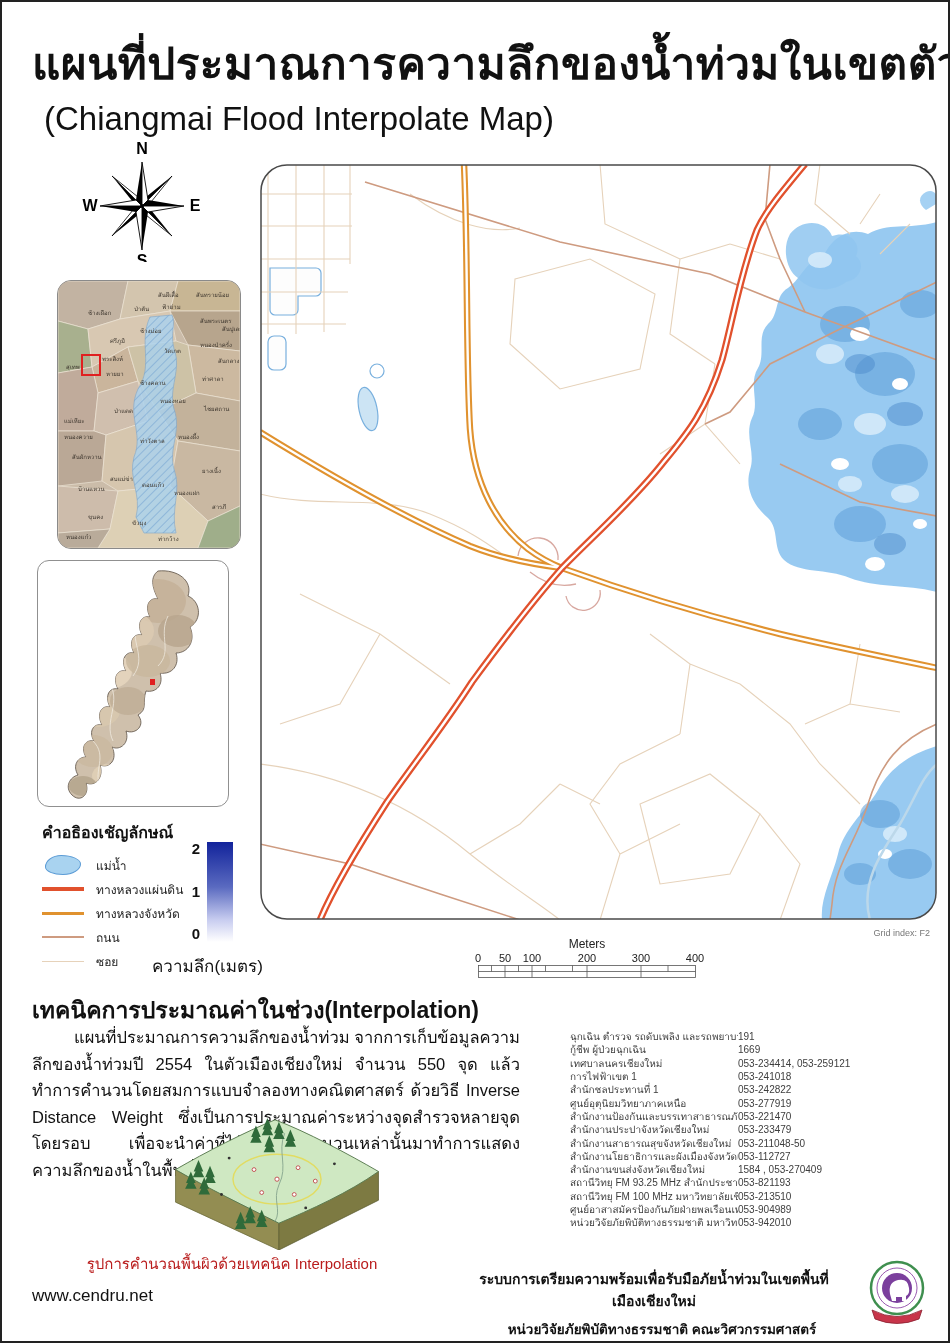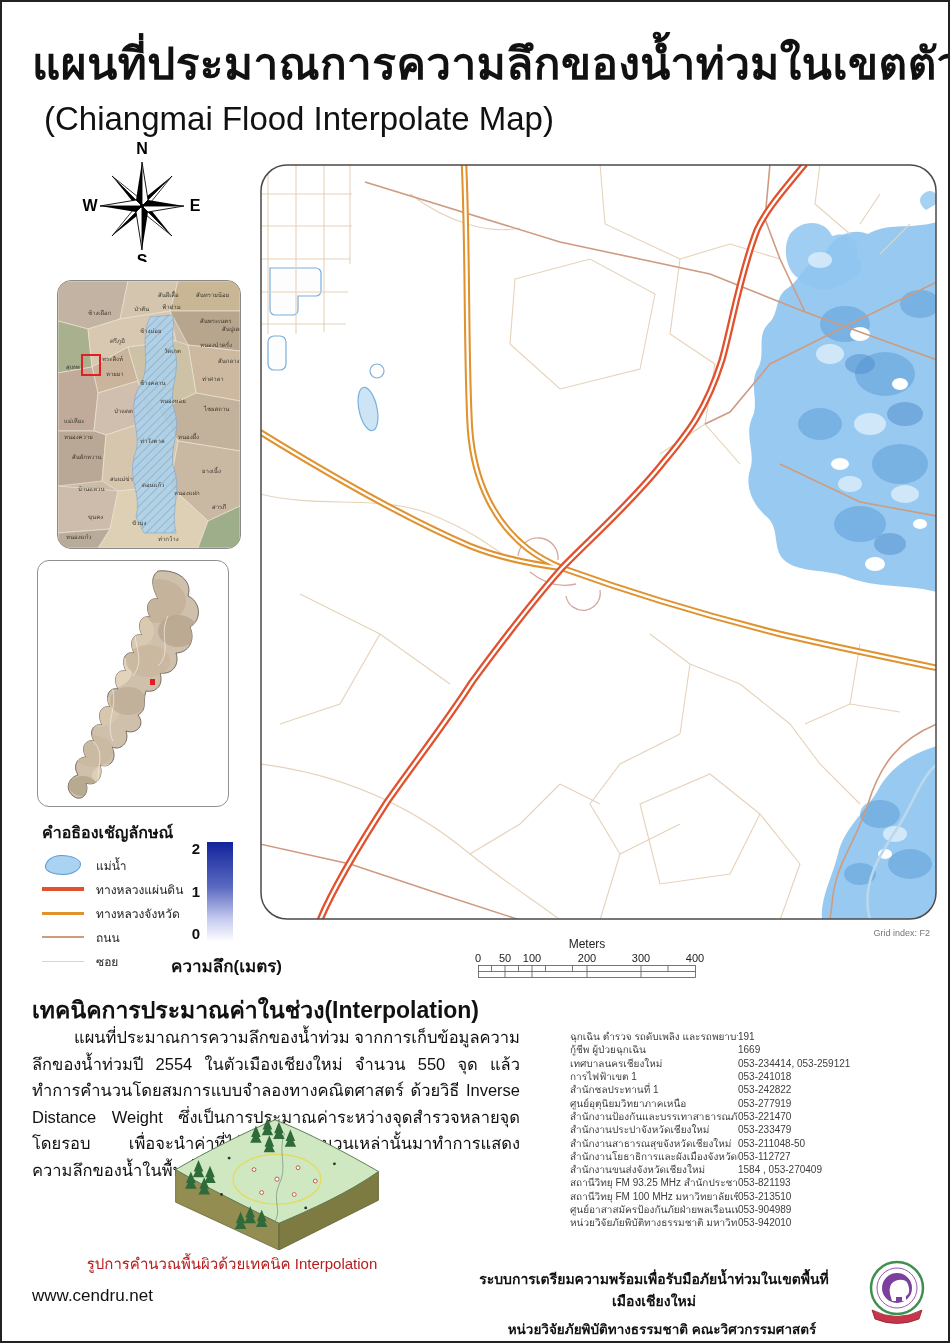--- a/index.html
+++ b/index.html
@@ -33,21 +33,21 @@
   .sw-provincial{border-top-width:3px;border-top-color:var(--c-provincial);}
   .sw-road{border-top-width:2px;border-top-color:var(--c-road);}
   .sw-alley{border-top-width:1px;border-top-color:var(--c-alley);}
   .sw-river{width:34px;height:18px;background:var(--c-river_fill);border:1px solid var(--c-river_stroke);
     border-radius:45% 55% 50% 50%/60% 45% 55% 40%;}
   
   .ramp-wrap{position:absolute;left:150px;top:838px;width:120px;}
   .ramp-ticks{position:absolute;left:28px;top:0;height:102px;width:20px;display:flex;flex-direction:column;justify-content:space-between;text-align:right;font-size:15px;font-weight:600;}
   .ramp-bar{position:absolute;left:55px;top:2px;width:26px;height:100px;
     background:linear-gradient(to bottom,#12239b 0%,#5a6ac0 45%,#c8cdf0 78%,#ffffff 100%);}
-  .ramp-caption{position:absolute;left:0px;top:112px;width:130px;text-align:right;font-size:17px;font-weight:700;white-space:nowrap;}
+  .ramp-caption{position:absolute;left:0px;top:112px;width:130px;text-align:left;font-size:17px;font-weight:400;white-space:nowrap;}
   
   .scalebar{position:absolute;left:476px;top:918px;width:218px;margin-top:17px;}
   .sb-unit{text-align:center;font-size:12px;color:#222;margin-bottom:1px;}
   .sb-numbers{position:relative;height:13px;font-size:11px;color:#222;}
   .sb-numbers span{position:absolute;transform:translateX(-50%);}
   .grid-index{position:absolute;right:18px;top:926px;font-size:9px;color:#777;}
   
   .interp-head{position:absolute;left:30px;top:990px;font-size:23px;font-weight:700;margin:0;}
   .interp-body{position:absolute;left:30px;top:1022px;width:488px;font-size:16.5px;line-height:26.5px;text-align:justify;text-indent:42px;margin:0;color:#111;}
   .contacts-head{position:absolute;left:540px;top:992px;width:392px;text-align:center;font-size:23px;font-weight:700;margin:0;}

